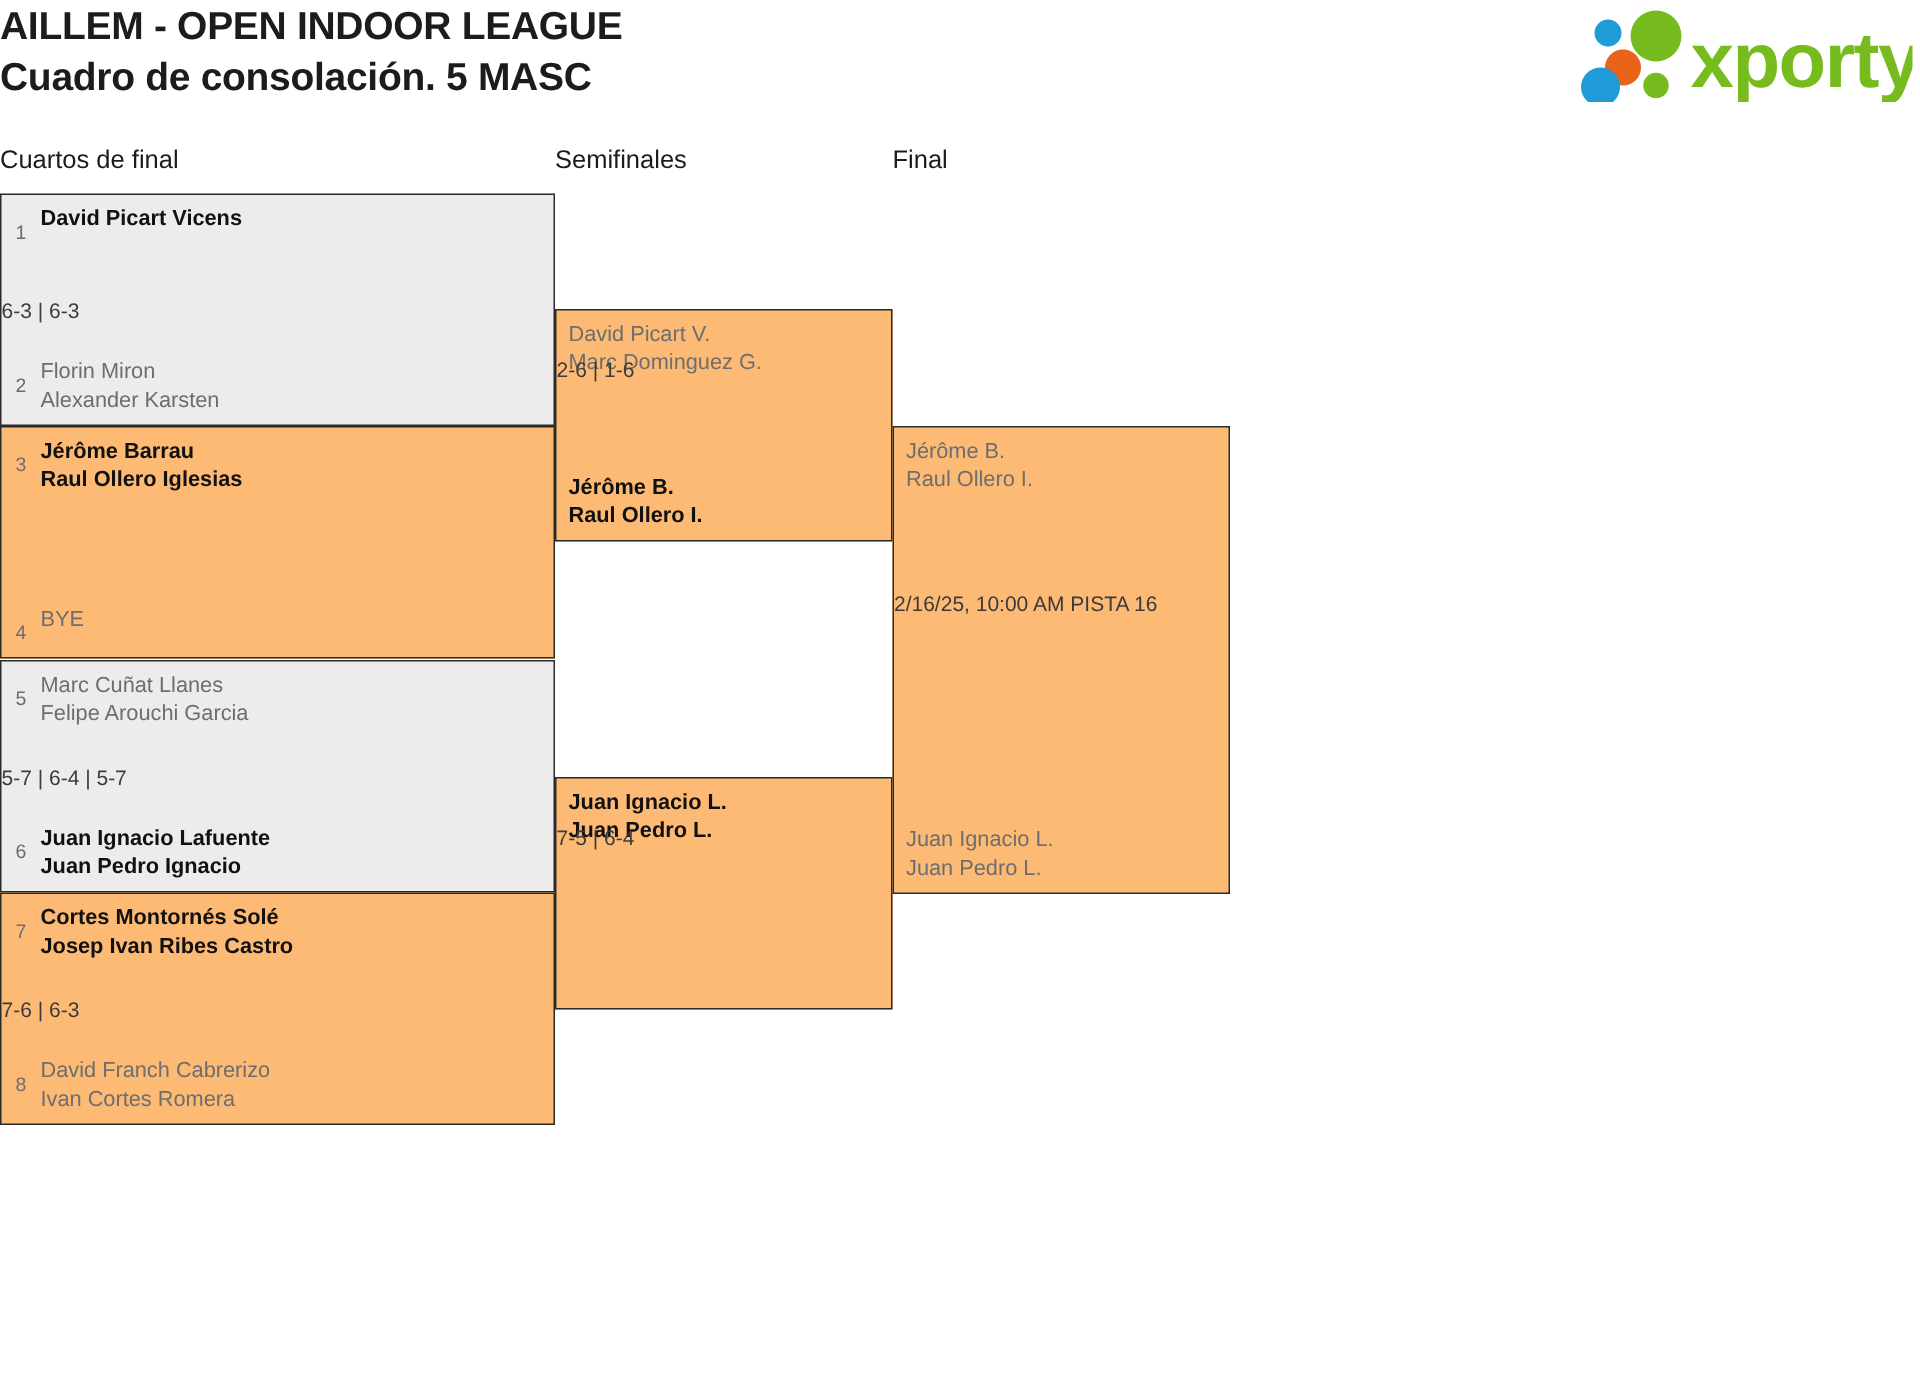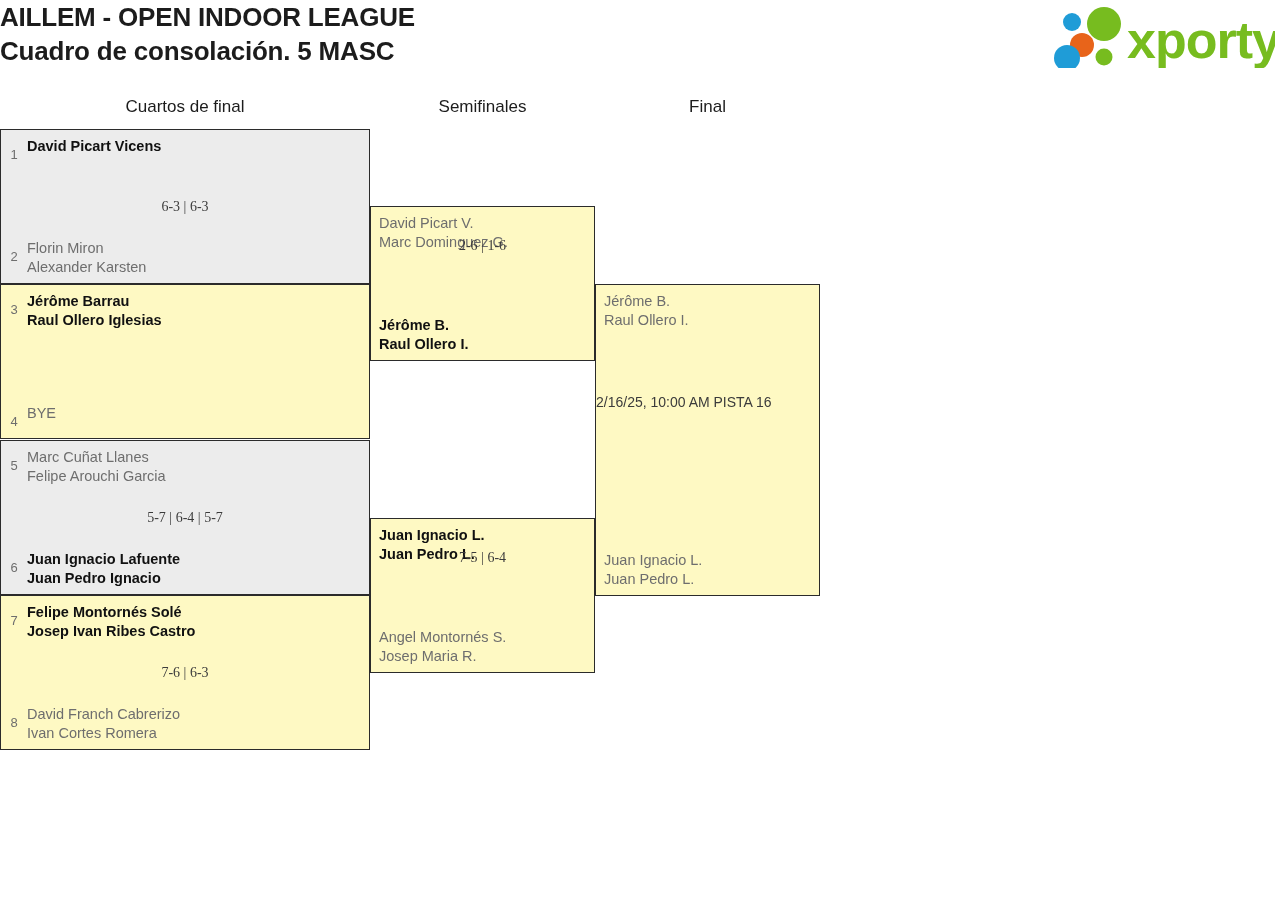--- a/index.html
+++ b/index.html
@@ -28,32 +28,31 @@
   
   .logo { position: absolute; left: 1051px; top: 6px; width: 224px; height: 62px; text-align: center; }
   .logo svg { display: block; }
 
   
   .round-head {
     position: absolute;
     font-size: 17px;
     font-weight: 400;
     color: #1c1c1c;
-    text-align: center;
     white-space: nowrap;
   }
   .rh-0 { left: 0px;   top: 97px; width: 370px; }
   .rh-1 { left: 370px; top: 97px; width: 225px; }
   .rh-2 { left: 595px; top: 97px; width: 225px; }
 
   
   .match {
     position: absolute;
     border: 1px solid #2b2b2b;
-    background: #fef9c3;
+    background: #fdba74;
   }
   .match.shaded { background: #ececec; }
 
   
   .r1 { left: 0px; width: 370px; height: 155px; }
   .r1-1 { top: 129px; }
   .r1-2 { top: 284px; }
   .r1-3 { top: 440px; }
   .r1-4 { top: 595px; }
 
@@ -93,25 +92,24 @@
   }
   .names.winner { color: #111111; font-weight: 700; }
   .names .nm { display: block; white-space: nowrap; }
 
   
   .slot.noseed .names { padding-left: 8px; }
 
   .score {
     position: absolute;
     left: 0; right: 0;
-    text-align: center;
+    text-align: left;
     font-size: 14px;
     color: #3b3b3b;
     white-space: nowrap;
-    font-family: Liberation Serif, serif;
   }
   .score.r1pos { top: 69px; }
   .score.r2pos { top: 31px; }
   .schedule {
     position: absolute;
     left: 0; right: 0;
     font-size: 14px;
     color: #3b3b3b;
     top: 109px;
     white-space: nowrap;
@@ -192,21 +190,21 @@
         <span class="nm">Juan Ignacio Lafuente</span>
         <span class="nm">Juan Pedro Ignacio</span>
       </div>
     </div>
   </div>
 
   <div class="match r1 r1-4">
     <div class="slot slot-top">
       <div class="seed">7</div>
       <div class="names winner">
-        <span class="nm">Felipe Montornés Solé</span>
+        <span class="nm">Cortes Montornés Solé</span>
         <span class="nm">Josep Ivan Ribes Castro</span>
       </div>
     </div>
     <div class="score r1pos">7-6 | 6-3</div>
     <div class="slot slot-bottom">
       <div class="seed">8</div>
       <div class="names">
         <span class="nm">David Franch Cabrerizo</span>
         <span class="nm">Ivan Cortes Romera</span>
       </div>
@@ -230,26 +228,20 @@
   </div>
 
   <div class="match r2 r2-2">
     <div class="slot slot-top noseed">
       <div class="names winner">
         <span class="nm">Juan Ignacio L.</span>
         <span class="nm">Juan Pedro L.</span>
       </div>
     </div>
     <div class="score r2pos">7-5 | 6-4</div>
-    <div class="slot slot-bottom noseed">
-      <div class="names">
-        <span class="nm">Angel Montornés S.</span>
-        <span class="nm">Josep Maria R.</span>
-      </div>
-    </div>
   </div>
 
   <div class="match r3">
     <div class="slot slot-top noseed">
       <div class="names">
         <span class="nm">Jérôme B.</span>
         <span class="nm">Raul Ollero I.</span>
       </div>
     </div>
     <div class="schedule">2/16/25, 10:00 AM PISTA 16</div>

